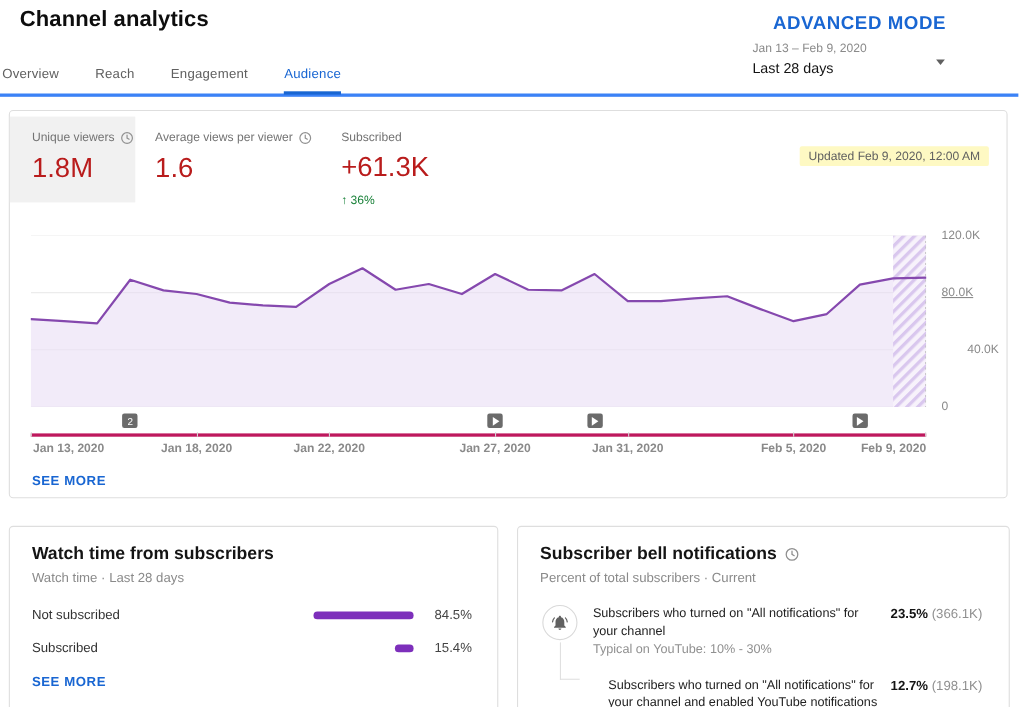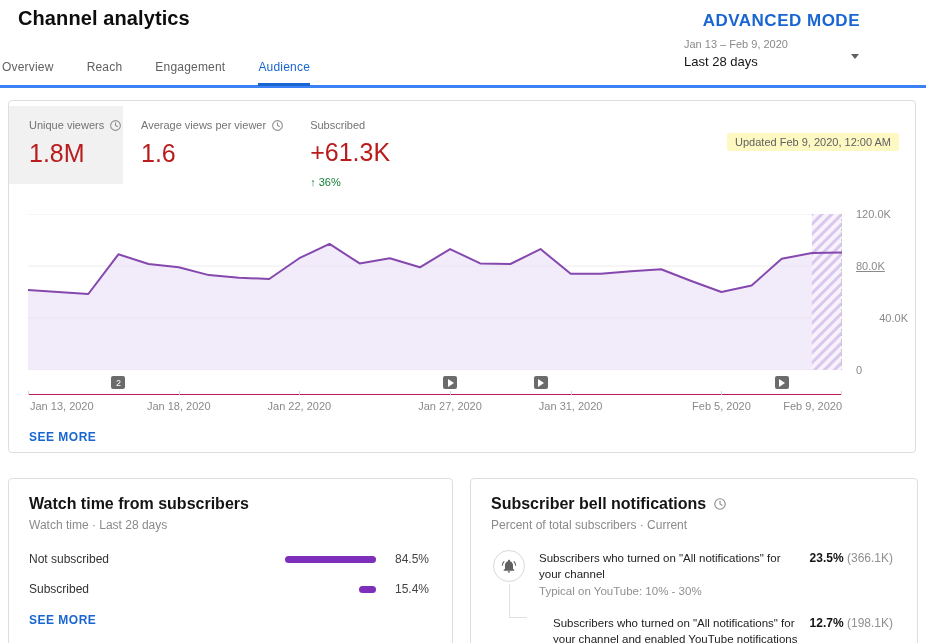--- a/index.html
+++ b/index.html
@@ -32,21 +32,21 @@
   .updated{position:absolute;right:16px;top:16px;background:#fef9c3;color:#606060;font-size:11px;padding:3px 8px;border-radius:2px;margin-top:16px;}
 
   
   .chart-area{position:absolute;left:19px;top:113px;width:814px;height:156px;}
   .chart-area svg{position:absolute;left:0;top:0;}
   .ytick{position:absolute;left:828px;width:52px;font-size:11px;color:#8a8a8a;}
   .yt0{top:-6px;}.yt1{top:46px;text-decoration:underline;}.yt2{top:98px;text-align:right;}.yt3{top:150px;}
   .markers{position:absolute;left:19px;top:273px;width:814px;height:20px;}
   .marker{position:absolute;top:2px;width:14px;height:13px;background:#6b6b6b;border-radius:2px;color:#fff;font-size:9px;display:flex;align-items:center;justify-content:center;cursor:pointer;}
   .play-tri{width:0;height:0;border-left:6px solid #fff;border-top:4px solid transparent;border-bottom:4px solid transparent;margin-left:1px;}
-  .xaxis{position:absolute;left:19px;top:293px;width:814px;height:22px;border-top:1px solid #be185d;}
+  .xaxis{position:absolute;left:19px;top:293px;width:814px;height:22px;border-top:3px solid #be185d;font-weight:bold;}
   .xtick{position:absolute;top:5px;font-size:11px;color:#8a8a8a;white-space:nowrap;}
   .xtick-mark{position:absolute;top:-4px;width:1px;height:4px;background:#d4d4d4;}
   .see-more{position:absolute;left:20px;top:329px;font-size:12px;font-weight:700;color:#1966d2;letter-spacing:.5px;cursor:pointer;}
 
   
   .card{position:absolute;top:478px;background:#fff;border:1px solid #dedede;border-radius:4px;box-sizing:border-box;height:200px;}
   .card-left{left:8px;width:445px;}
   .card-right{left:470px;width:448px;}
   .c-title{margin:16px 20px 0;font-size:16px;font-weight:700;color:#141414;display:flex;align-items:center;gap:7px;}
   .c-sub{margin:5px 20px 0;font-size:12px;color:#8a8a8a;}

